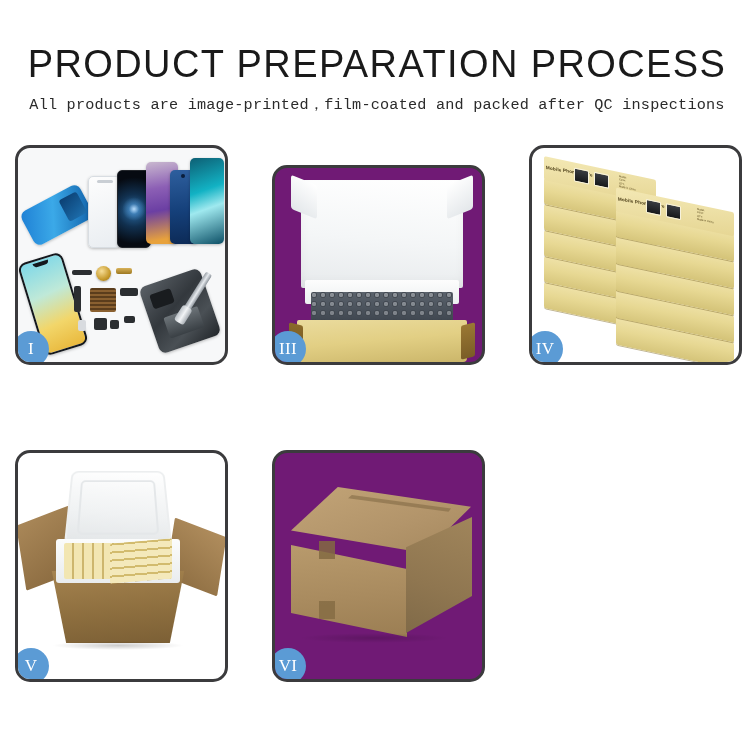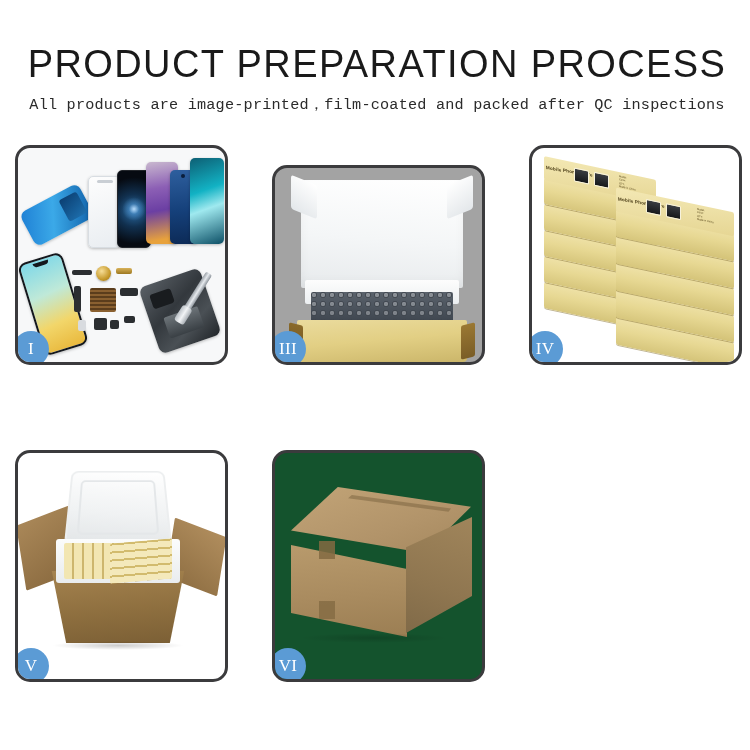--- a/index.html
+++ b/index.html
@@ -244,21 +244,21 @@
   }
   
   .bw-tape{ position:absolute; background:linear-gradient(#e0b462,#b3841f); border-radius:2px; opacity:.92;}
   .bw-bag .gloss{
     position:absolute; inset:0;
     background:linear-gradient(118deg, rgba(255,255,255,.55) 0%, rgba(255,255,255,0) 38%, rgba(255,255,255,.35) 72%, rgba(255,255,255,0) 100%);
     pointer-events:none;
   }
 
   
-  .p3 { background:#a3a3a3;margin-top:20px; }
+  .p3 { background:#701a75;margin-top:20px; }
   .b3-lid {
     position:absolute; left:26px; top:12px; width:162px; height:108px;
     background: linear-gradient(185deg,#ffffff 0%,#f4f6f7 55%,#e7eaec 100%);
     border-radius:4px 4px 2px 2px;
     box-shadow: inset 0 -6px 10px rgba(0,0,0,.05);
   }
   .b3-lid::before{
     content:""; position:absolute; left:-10px; top:0; width:26px; height:34px;
     background:linear-gradient(200deg,#ffffff,#e3e7ea); border-radius:3px;
     transform: skewY(22deg);
@@ -403,21 +403,21 @@
     background-image: repeating-linear-gradient(0deg,#f4e9bb 0 6px, #d2bb6e 6px 8px);
     border-radius:2px;
     transform: skewY(-5deg);
   }
   .c5-shadow{
     position:absolute; left:34px; top:188px; width:132px; height:9px;
     background: radial-gradient(ellipse at center, rgba(0,0,0,.20), rgba(0,0,0,0) 70%);
   }
 
   
-  .p6 { background:#14532d; }
+  .p6 { background:#701a75; }
   .c6-top {
     position:absolute; left:16px; top:34px; width:180px; height:66px;
     background: linear-gradient(160deg,#c2a477 0%,#b2946a 60%,#a5885e 100%);
     clip-path: polygon(26% 0, 100% 30%, 74% 100%, 0 66%);
   }
   .c6-seam {
     position:absolute; left:52px; top:42px; width:124px; height:40px;
     clip-path: polygon(20% 0, 100% 34%, 98% 42%, 17% 8%);
     background: rgba(125,102,66,.55);
   }

